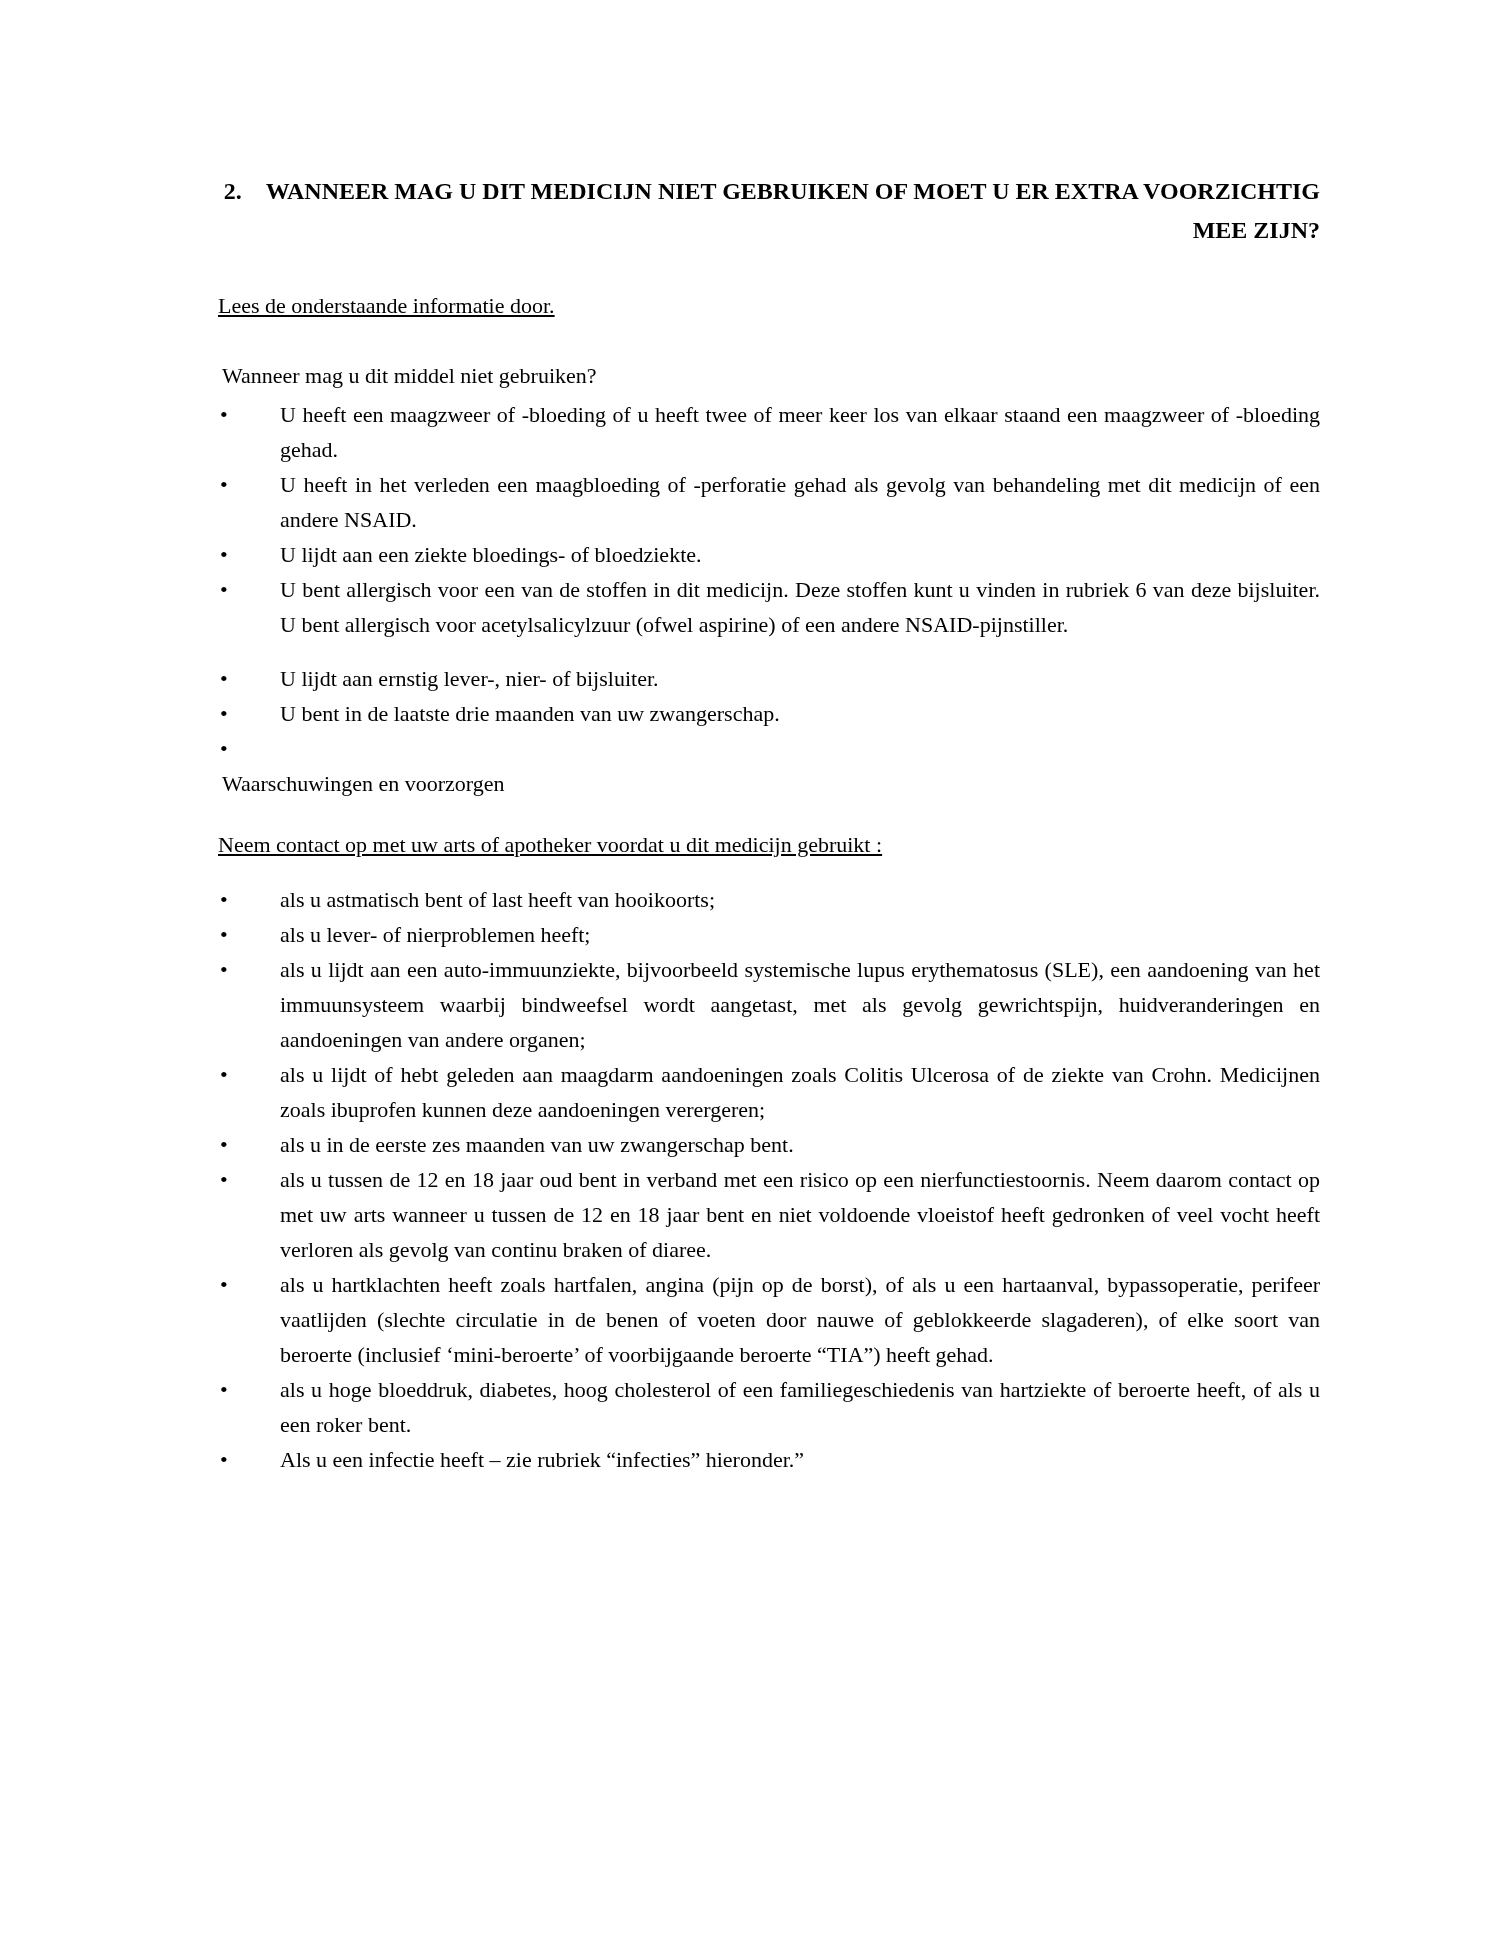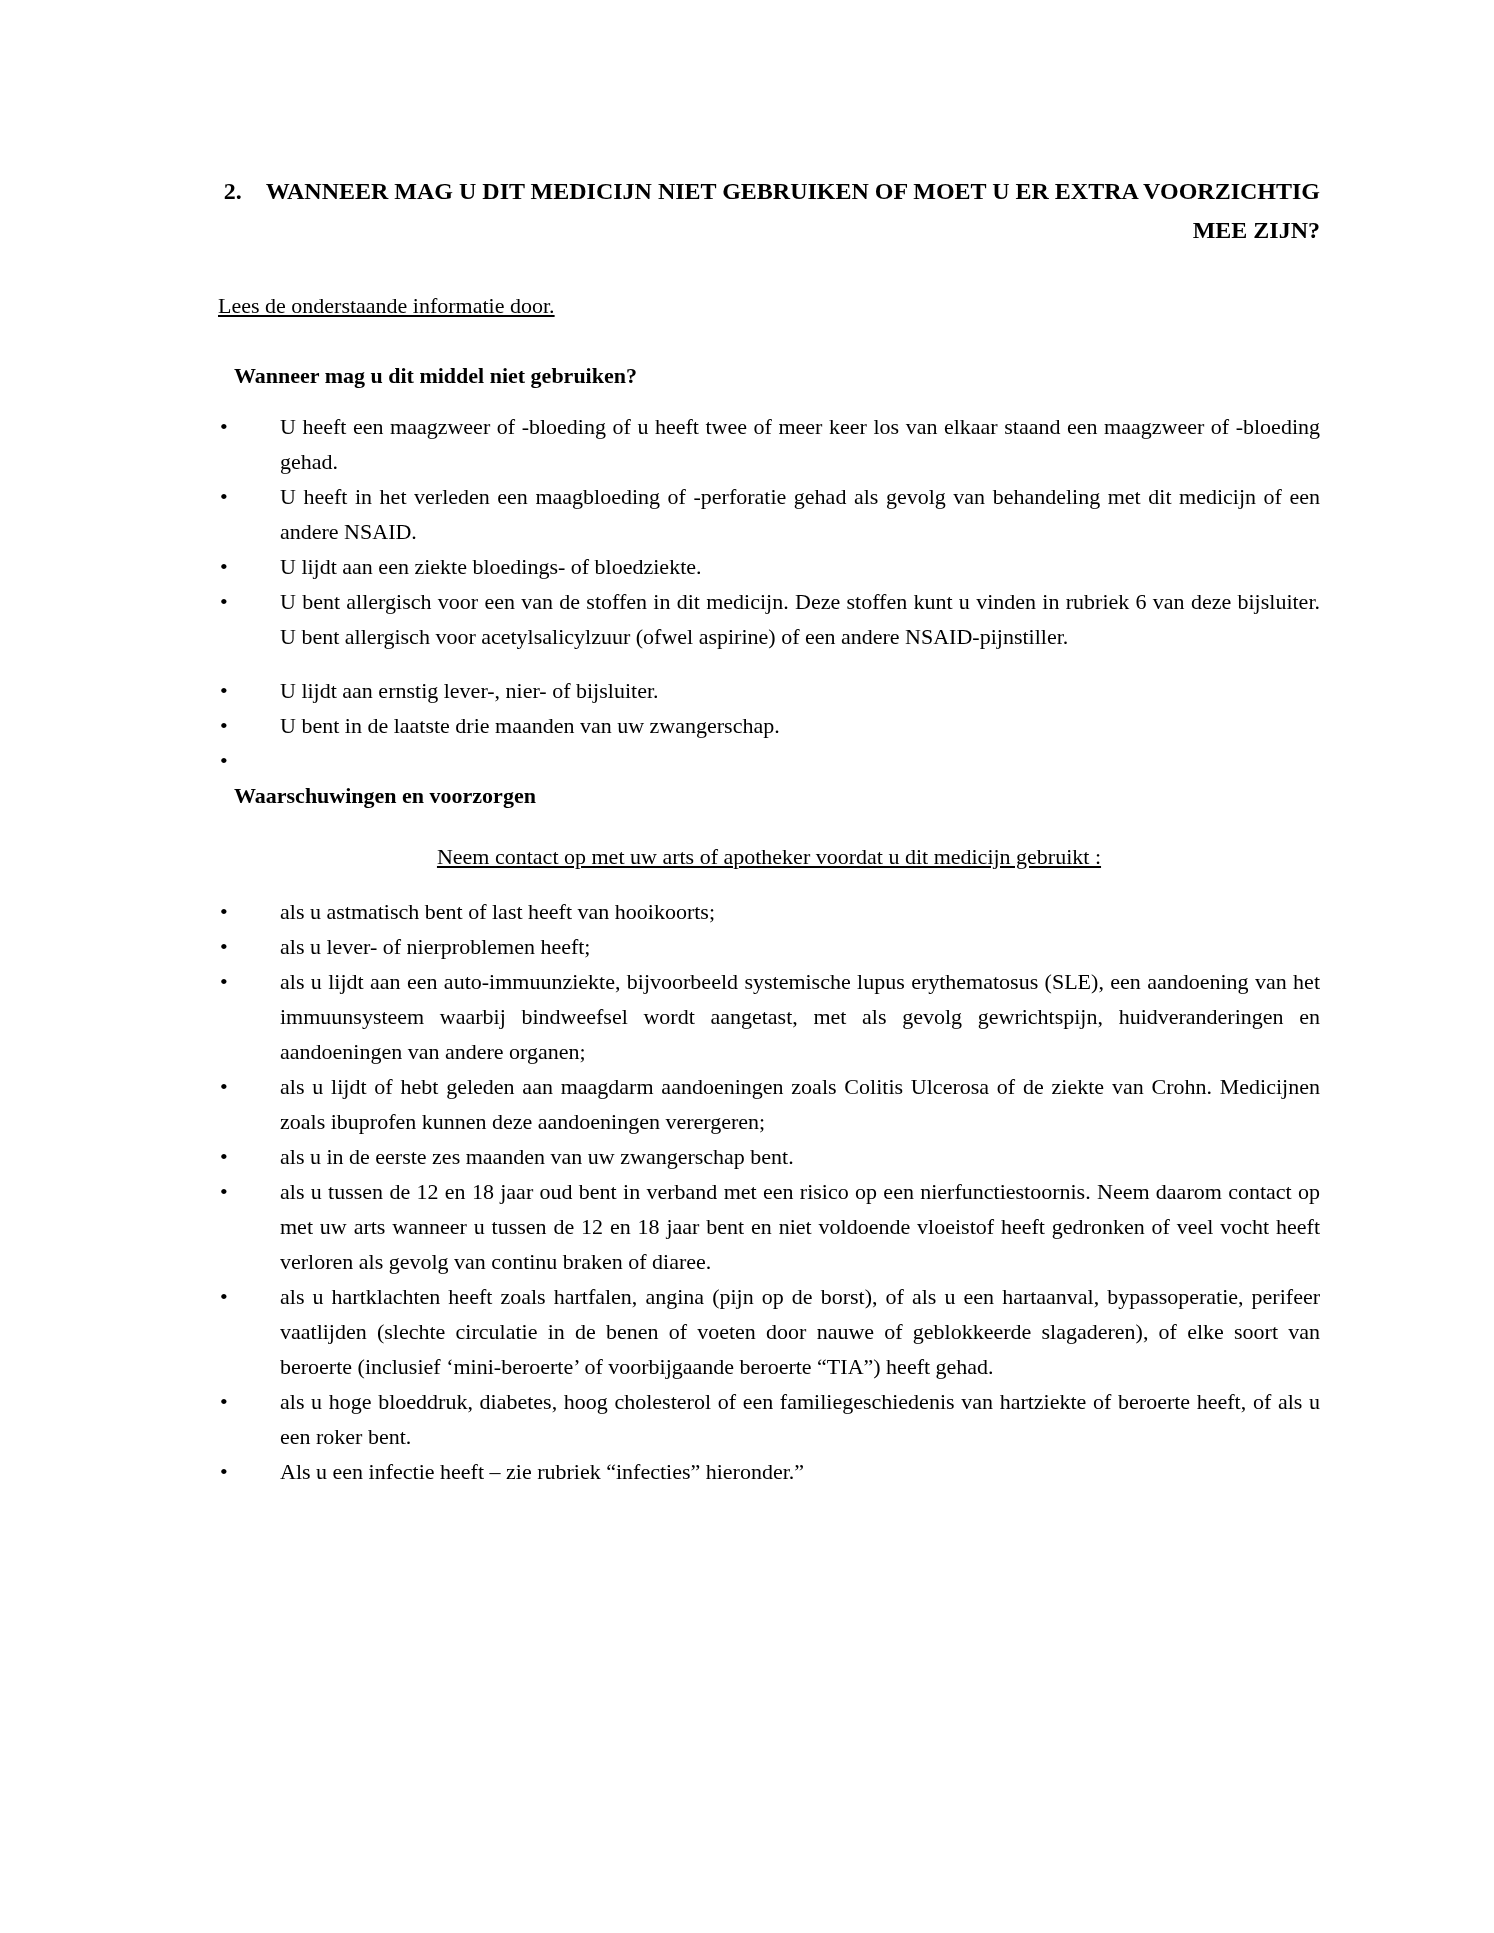--- a/index.html
+++ b/index.html
@@ -19,27 +19,27 @@
   .heading {
     margin: 0 0 38px 0;
     font-size: 24px;
     line-height: 39px;
     font-weight: bold;
     text-align: right;
   }
   .heading .htab { display: inline-block; width: 24px; }
   .para { margin: 0 0 35px 0; text-decoration: underline; }
   .subheading {
-    margin: 16px;
+    margin: 4px;
     font-size: 22px;
     line-height: 35px;
-    font-weight: bold;
+    font-weight: normal;
   }
   .subheading.spaced-above { margin-top: 35px; }
-  .lead-para { margin: 26px 0 20px 0; text-align: center; }
+  .lead-para { margin: 26px 0 20px 0; }
   ul.blist {
     list-style: none;
     margin: 0;
     padding: 0;
   }
   ul.blist.group-gap { margin-top: 19px; }
   ul.blist li {
     position: relative;
     padding-left: 62px;
     text-align: justify;

